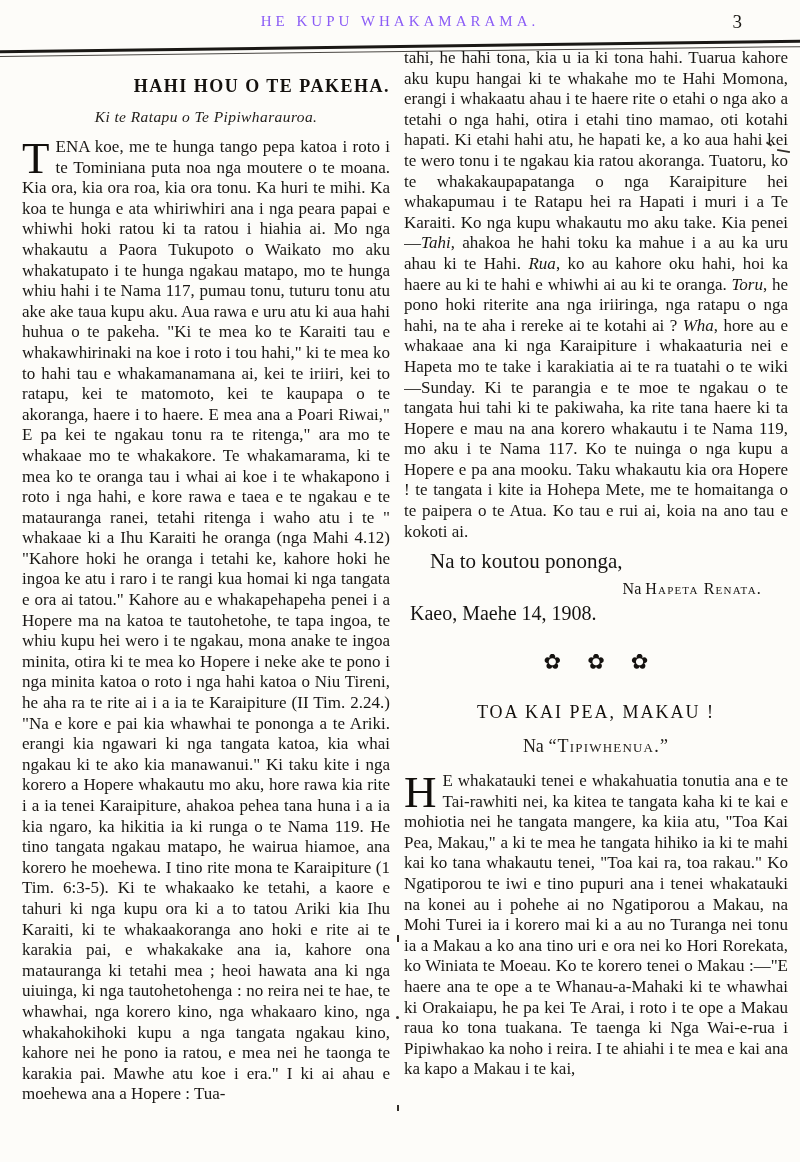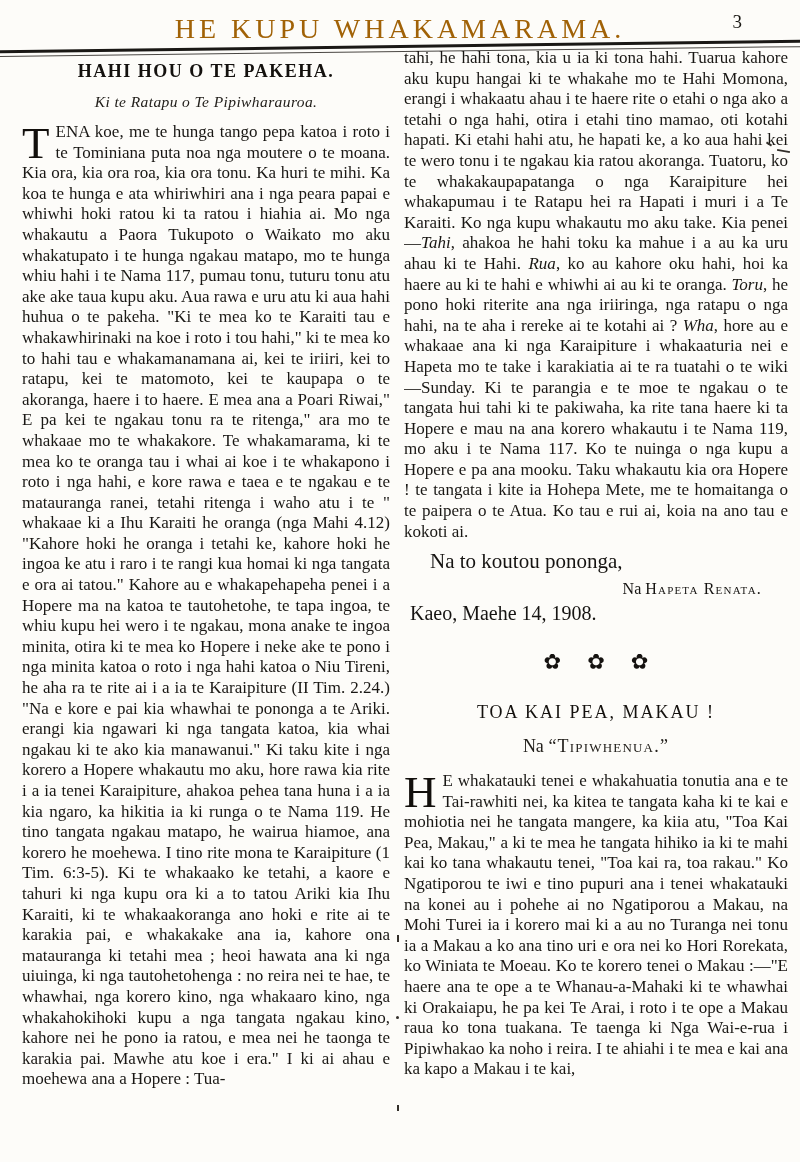--- a/index.html
+++ b/index.html
@@ -9,22 +9,22 @@
     color:#161412;
     font-family:"Liberation Serif","DejaVu Serif",serif;
     overflow:hidden;
     position:relative;
   }
   .page { position:absolute; inset:0; }
 
   
   .masthead-title {
     position:absolute; top:13px; left:0; width:100%;
-    text-align:center; font-size:28px; letter-spacing:4px;
-    color:#a16207;
+    text-align:center; font-size:15px; letter-spacing:4px;
+    color:#8b5cf6;
   }
   .page-number {
     position:absolute; top:11px; right:58px;
     font-size:19px; color:#1b1915;
   }
   .rule-main {
     position:absolute; top:45px; left:-6px; width:812px; height:3px;
     background:#1a1815; transform:rotate(-0.75deg);
   }
   .rule-thin {
@@ -37,22 +37,22 @@
   .col-left  { left:22px;  top:52px; width:368px; height:1102px; }
   .col-right { left:404px; top:48px; width:384px; height:1106px; }
 
   .body-text {
     font-size:17px; line-height:20.6px; text-align:justify;
     color:#191714;
   }
 
   
   .article-heading {
-    text-align:center; font-weight:bold; font-size:18px;
-    letter-spacing:1.5px; margin-top:9px; color:#14110e;
+    text-align:right; font-weight:bold; font-size:18px;
+    letter-spacing:1.5px; margin-top:24px; color:#14110e;
   }
   .article-byline {
     text-align:center; font-style:italic; font-size:15.5px;
     margin-top:11px; letter-spacing:.4px; color:#23201c;
   }
   .col-left .body-text { margin-top:11px; }
 
   .dropcap {
     float:left; font-size:45px; line-height:40px; height:40px;
     padding:1px 6px 0 0; color:#120f0c;

